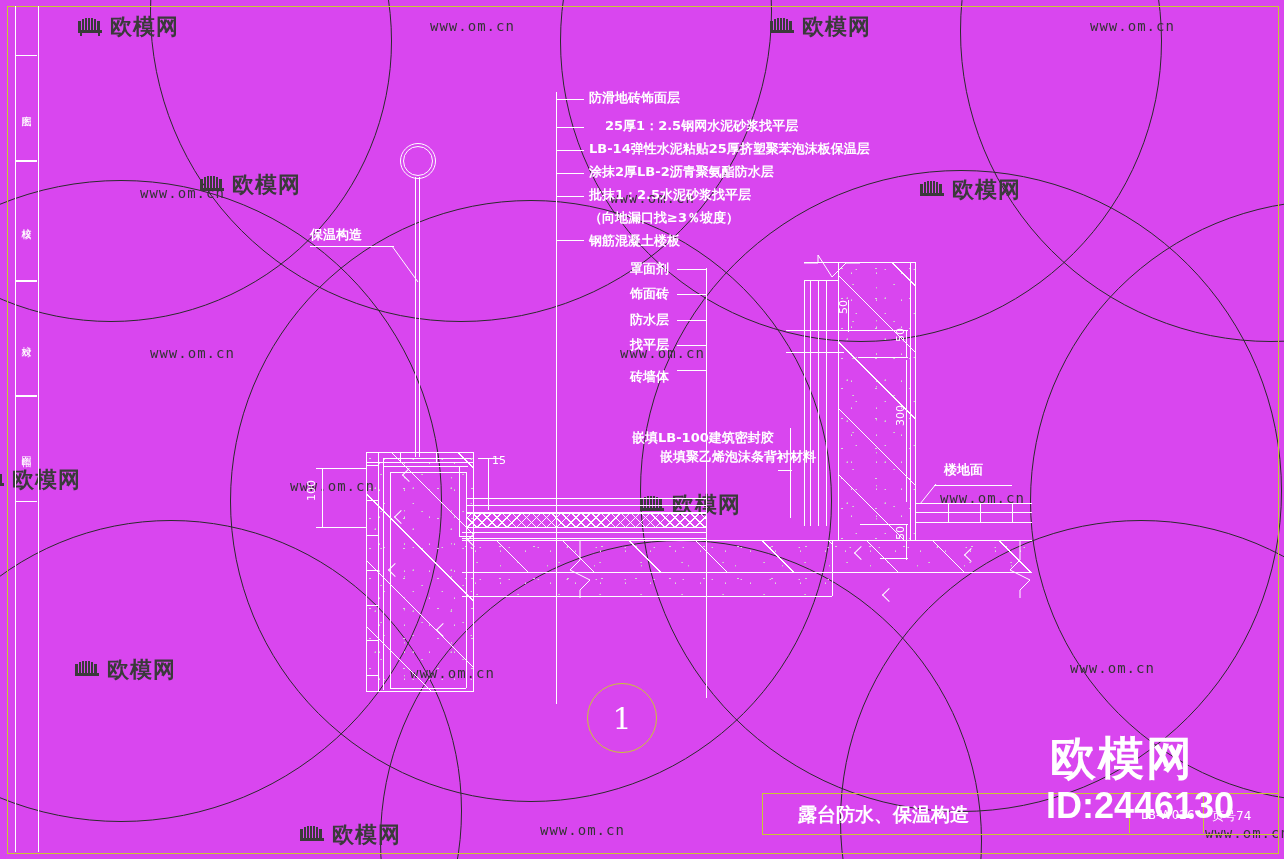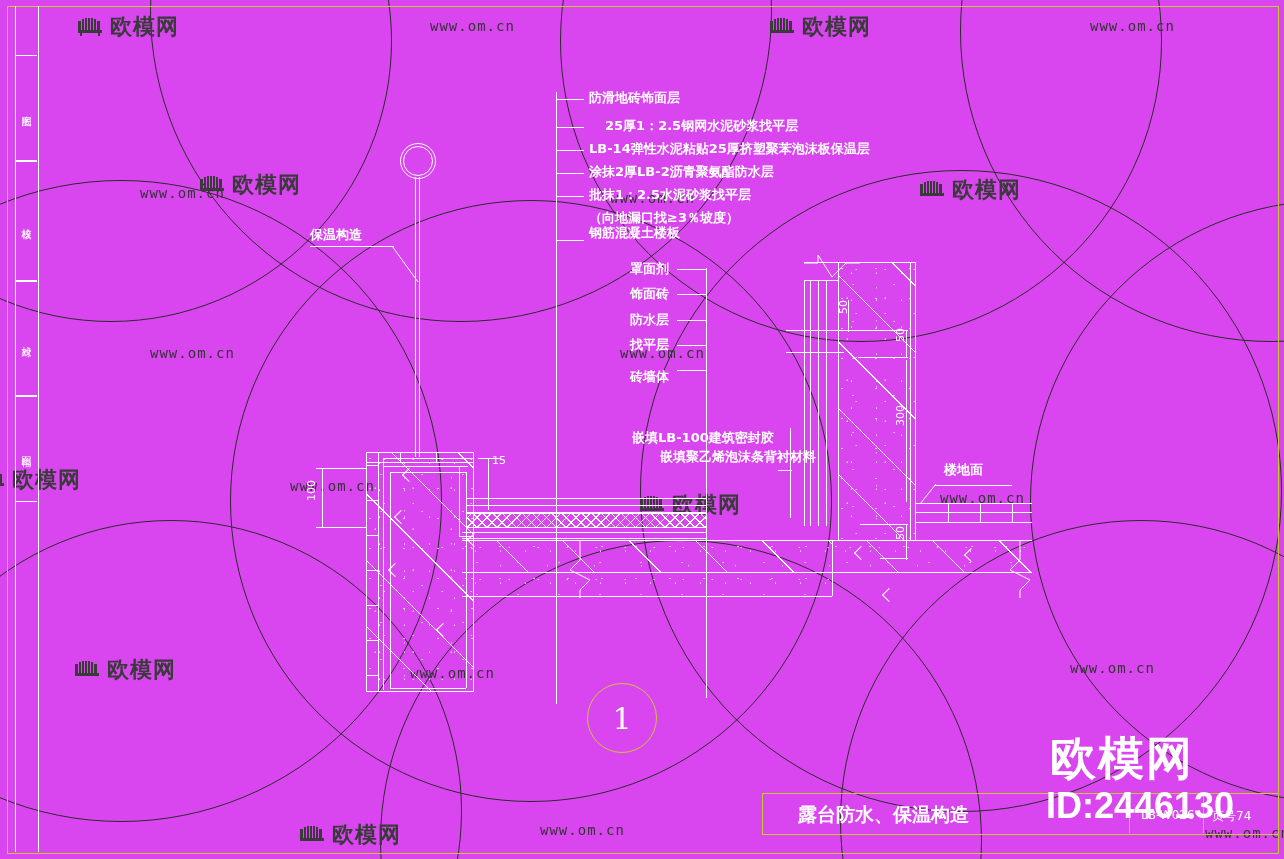--- a/index.html
+++ b/index.html
@@ -228,21 +228,21 @@
   <div class="ln h" style="left:556px;top:173px;width:28px;"></div>
   <div class="ln h" style="left:556px;top:196px;width:28px;"></div>
   <div class="ln h" style="left:556px;top:240px;width:28px;"></div>
 
   <div class="txt cn" style="left:589px;top:92px;font-family:Liberation Mono, monospace;">防滑地砖饰面层</div>
   <div class="txt cn" style="left:589px;top:119px;margin-left:16px;">25厚1：2.5钢网水泥砂浆找平层</div>
   <div class="txt cn" style="left:589px;top:142px;">LB-14弹性水泥粘贴25厚挤塑聚苯泡沫板保温层</div>
   <div class="txt cn" style="left:589px;top:165px;">涂抹2厚LB-2沥青聚氨酯防水层</div>
   <div class="txt cn" style="left:589px;top:188px;">批抹1：2.5水泥砂浆找平层</div>
   <div class="txt cn" style="left:589px;top:211px;">（向地漏口找≥3％坡度）</div>
-  <div class="txt cn" style="left:589px;top:226px;">钢筋混凝土楼板</div>
+  <div class="txt cn" style="left:589px;top:234px;">钢筋混凝土楼板</div>
 
   <div class="ln v" style="left:706px;top:268px;height:430px;"></div>
   <div class="ln h" style="left:677px;top:269px;width:30px;"></div>
   <div class="ln h" style="left:677px;top:294px;width:30px;"></div>
   <div class="ln h" style="left:677px;top:320px;width:30px;"></div>
   <div class="ln h" style="left:677px;top:345px;width:30px;"></div>
   <div class="ln h" style="left:677px;top:370px;width:30px;"></div>
 
   <div class="txt cn" style="left:630px;top:262px;">罩面剂</div>
   <div class="txt cn" style="left:630px;top:287px;">饰面砖</div>

